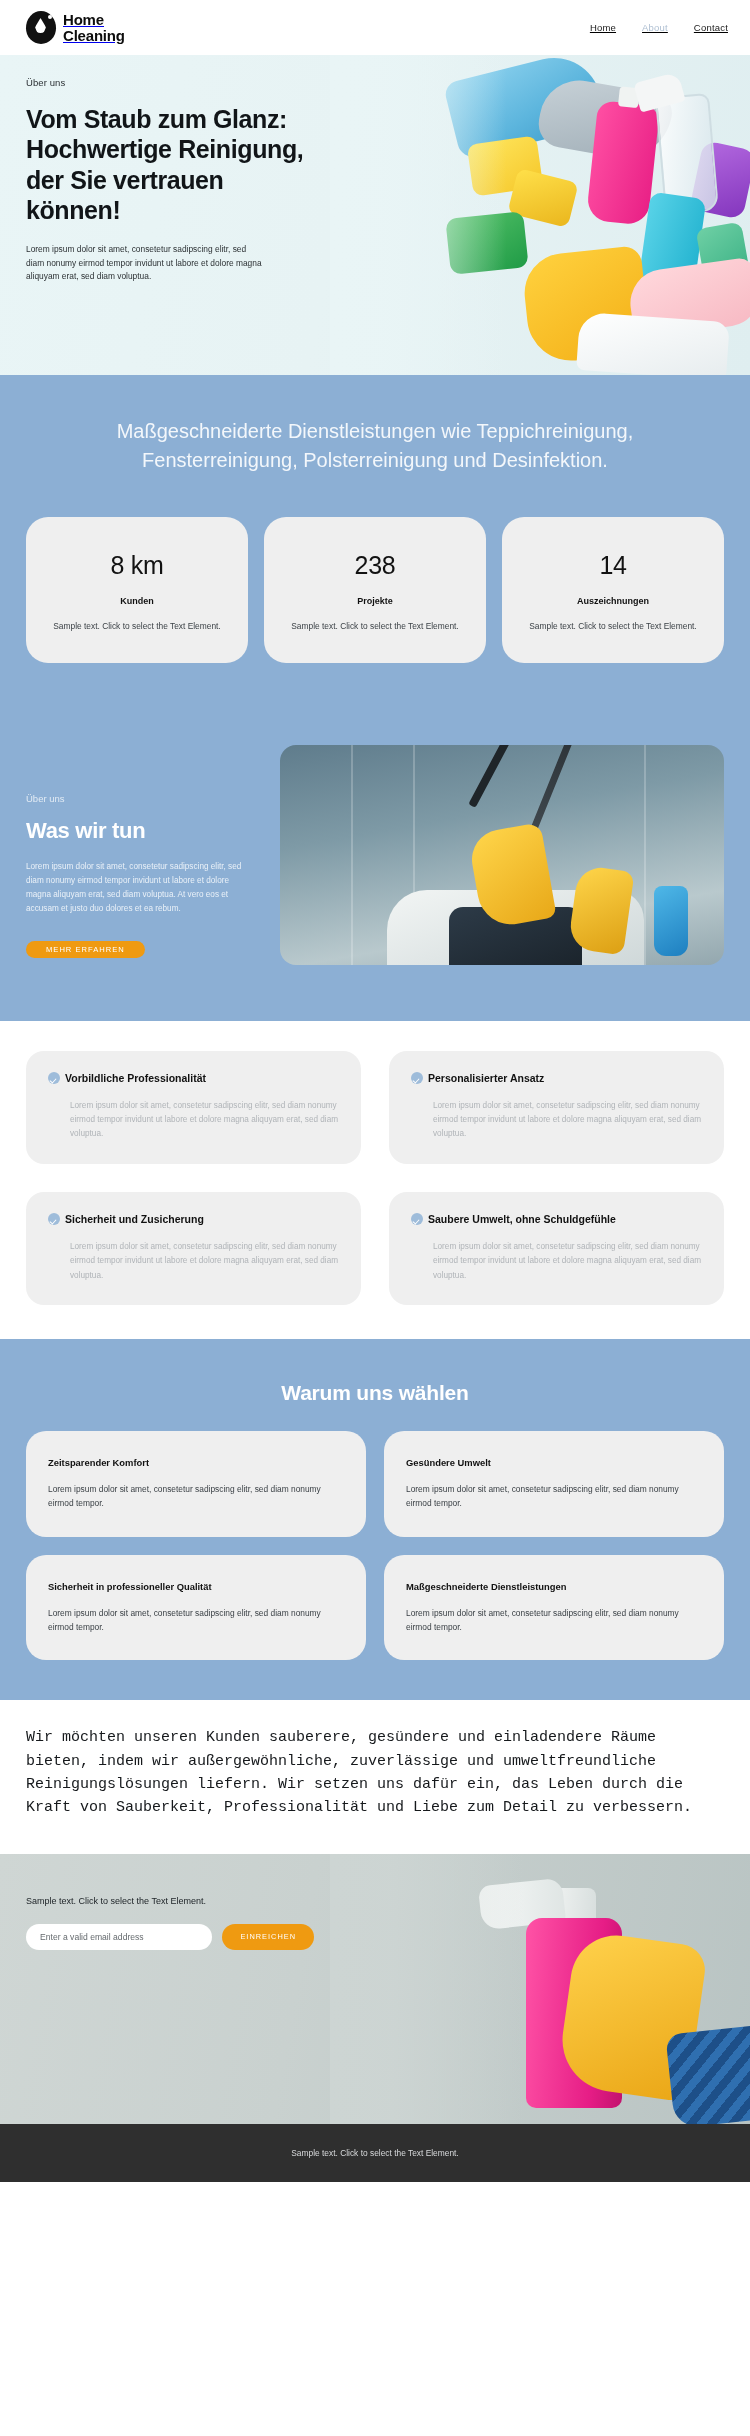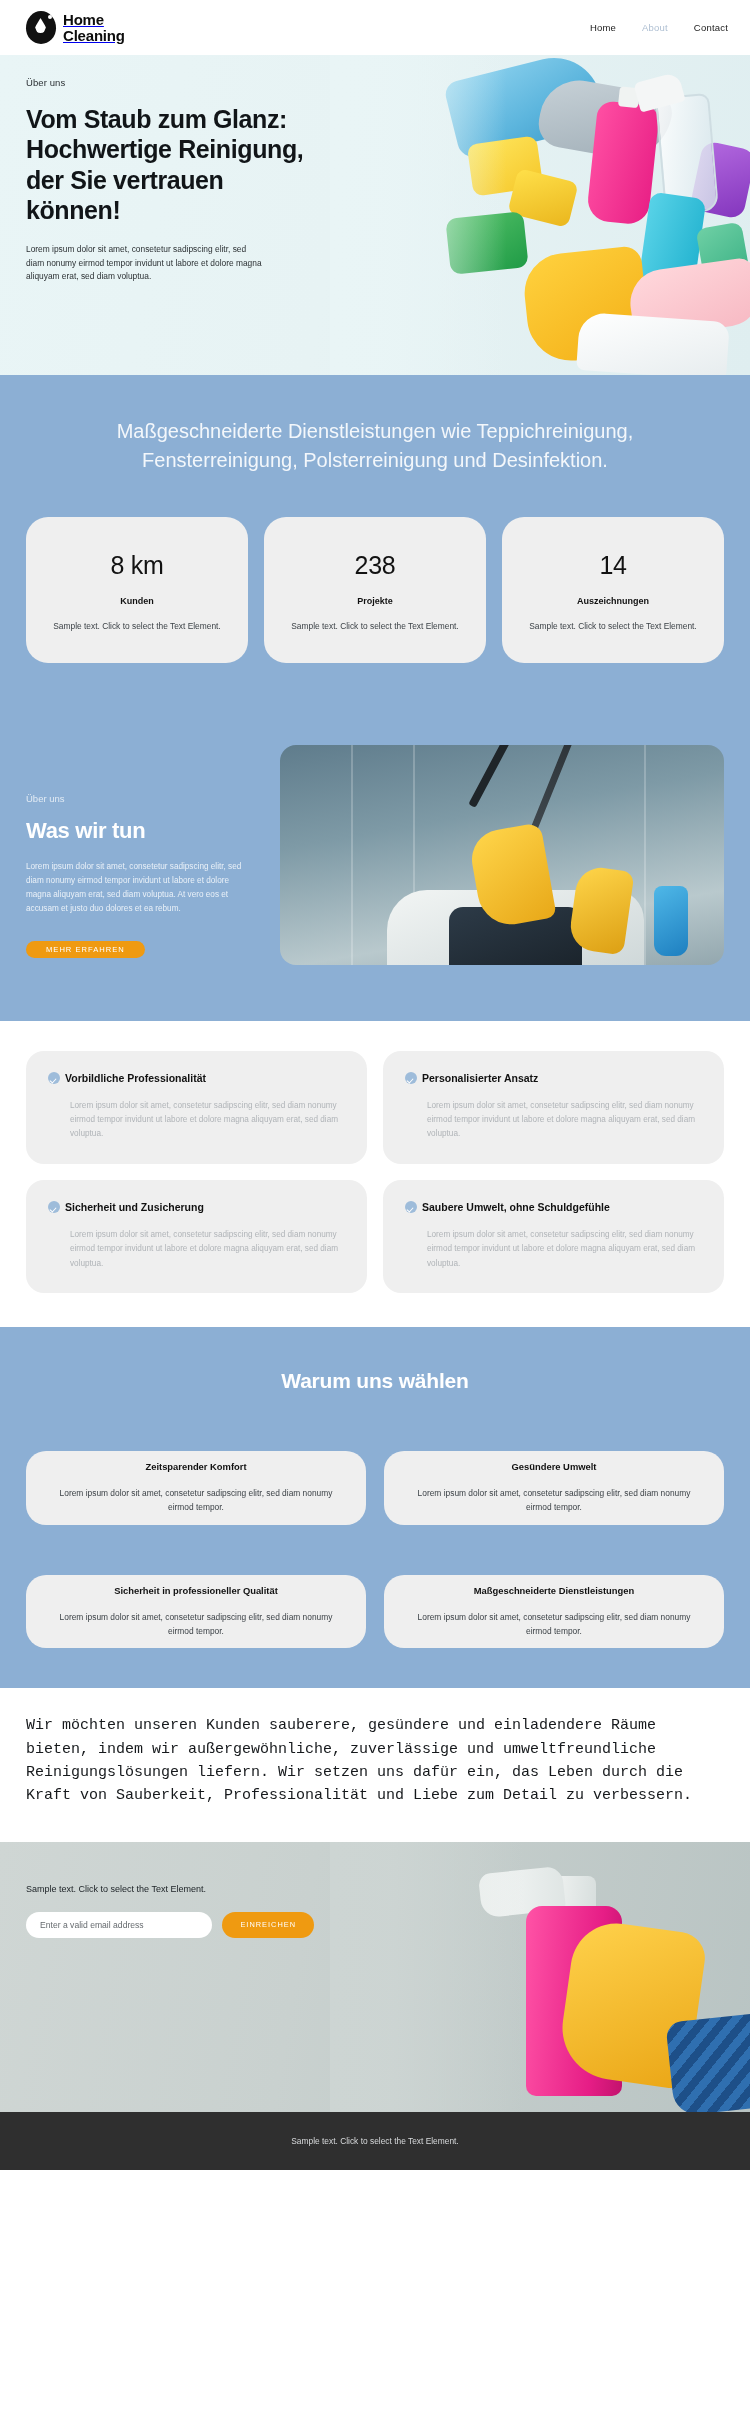--- a/index.html
+++ b/index.html
@@ -11,20 +11,21 @@
   body { width: 750px; min-height: 2436px; overflow-x: hidden; }
 
   
   .site-header {
     height: 55px;
     background: #ffffff;
     display: flex;
     align-items: center;
     justify-content: space-between;
     padding: 0 22px 0 26px;
+    text-decoration: underline;
   }
   .brand { display: flex; align-items: center; gap: 7px; }
   .brand-logo {
     width: 30px; height: 33px;
     background: #111111;
     border-radius: 50% 50% 50% 50% / 52% 52% 48% 48%;
     position: relative;
     flex: none;
   }
   .brand-logo:before {
@@ -354,21 +355,21 @@
     background: linear-gradient(150deg, #4fb8e8, #1e7fc0);
     border-radius: 8px 8px 12px 12px;
   }
 
   
   .features {
     background: #ffffff;
     padding: 30px 26px 34px 26px;
     display: grid;
     grid-template-columns: 1fr 1fr;
-    gap: 16px;
+    gap: 28px;
   }
   .feature-card {
     background: #efefef;
     border-radius: 18px;
     padding: 20px 22px 22px 22px;
   }
   .feature-head {
     font-size: 10.5px;
     font-weight: bold;
     color: #111111;
@@ -415,23 +416,21 @@
     margin: 14px 0 26px 0;
   }
   .why-grid {
     display: grid;
     grid-template-columns: 1fr 1fr;
     gap: 18px;
   }
   .why-card {
     background: #efefef;
     border-radius: 20px;
-    padding: 10px 22px;
-    text-align: center;
-    margin-top: 32px;
+    padding: 26px 22px;
   }
   .why-card-title {
     font-size: 9.4px;
     font-weight: bold;
     color: #111111;
     margin-bottom: 14px;
   }
   .why-card-copy {
     font-size: 8.4px;
     line-height: 1.7;

